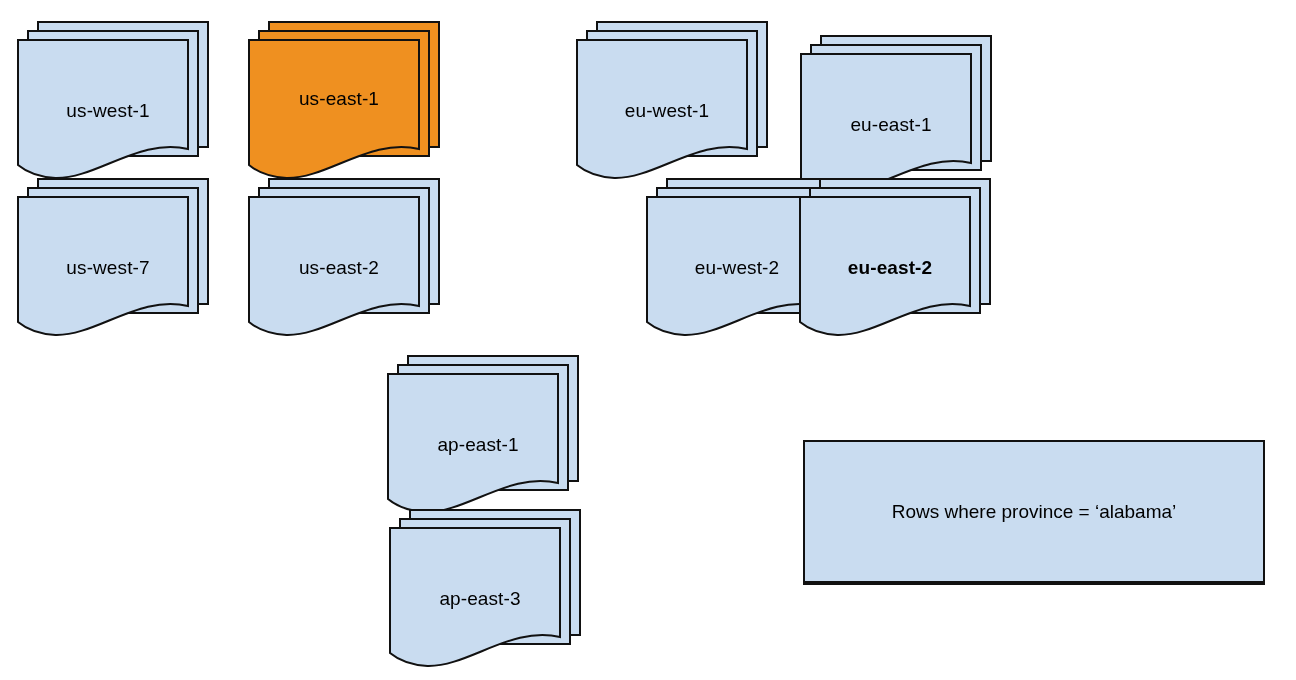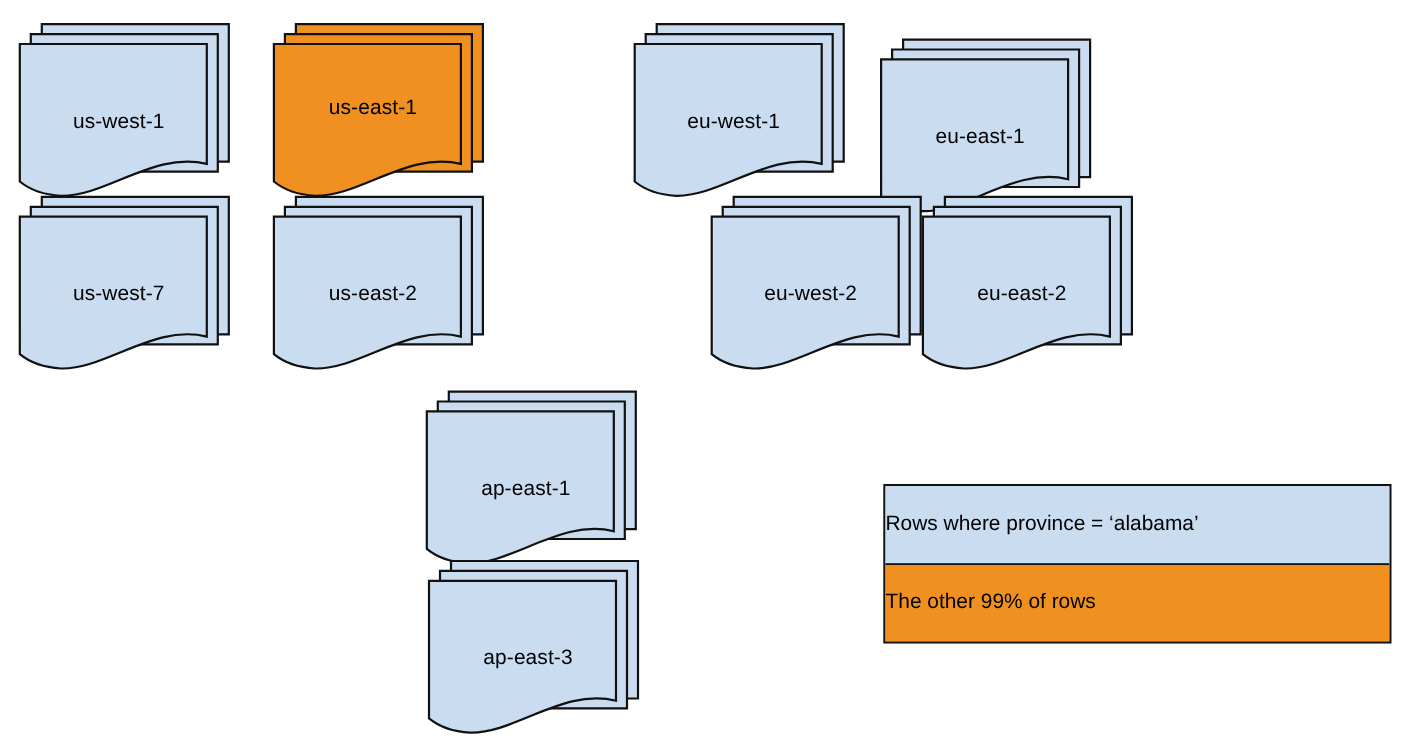--- a/index.html
+++ b/index.html
@@ -53,20 +53,21 @@
     height: 145px;
     border: 2px solid #111111;
     box-sizing: border-box;
     display: flex;
     flex-direction: column;
   }
   .legend-row {
     flex: 1 1 0;
     display: flex;
     align-items: center;
+    justify-content: center;
     font-size: 19px;
     box-sizing: border-box;
   }
   .legend-row.blue {
     background: #c9dcf0;
     border-bottom: 2px solid #111111;
   }
   .legend-row.orange {
     background: #ef9020;
   }
@@ -168,21 +169,21 @@
           </g>
           <g transform="translate(10,16)">
             <path d="M 0 0 L 170 0 L 170 125 L 0 125 Z" fill="#c9dcf0" stroke="#111111" stroke-width="2" stroke-linejoin="miter"></path>
           </g>
           <g transform="translate(0,25)">
             <path d="M 0 0 L 170 0 L 170 109 C 122.39999999999999 97, 78.2 139, 37.4 138 C 20.4 137, 8.5 132, 0 125 Z" fill="#c9dcf0" stroke="#111111" stroke-width="2" stroke-linejoin="miter"></path>
           </g>
         </svg>
         <div class="stack-label" style="top: 86px;">eu-west-2</div>
       </div>
-      <div class="stack" style="left: 839px; top: 172px;">
+      <div class="stack" style="left: 800px; top: 172px; font-weight: bold;">
         <svg viewBox="0 0 216 152">
           <g transform="translate(20,7)">
             <path d="M 0 0 L 170 0 L 170 125 L 0 125 Z" fill="#c9dcf0" stroke="#111111" stroke-width="2" stroke-linejoin="miter"></path>
           </g>
           <g transform="translate(10,16)">
             <path d="M 0 0 L 170 0 L 170 125 L 0 125 Z" fill="#c9dcf0" stroke="#111111" stroke-width="2" stroke-linejoin="miter"></path>
           </g>
           <g transform="translate(0,25)">
             <path d="M 0 0 L 170 0 L 170 109 C 122.39999999999999 97, 78.2 139, 37.4 138 C 20.4 137, 8.5 132, 0 125 Z" fill="#c9dcf0" stroke="#111111" stroke-width="2" stroke-linejoin="miter"></path>
           </g>
@@ -216,18 +217,15 @@
           </g>
         </svg>
         <div class="stack-label" style="top: 86px;">ap-east-3</div>
       </div>
     </div>
 
   <div id="legend">
     <div class="legend-row blue">
       <span>Rows where province = ‘alabama’</span>
     </div>
-    <div class="legend-row orange">
-      <span>The other 99% of rows</span>
-    </div>
   </div>
 
 </div>
 
 </body></html>

